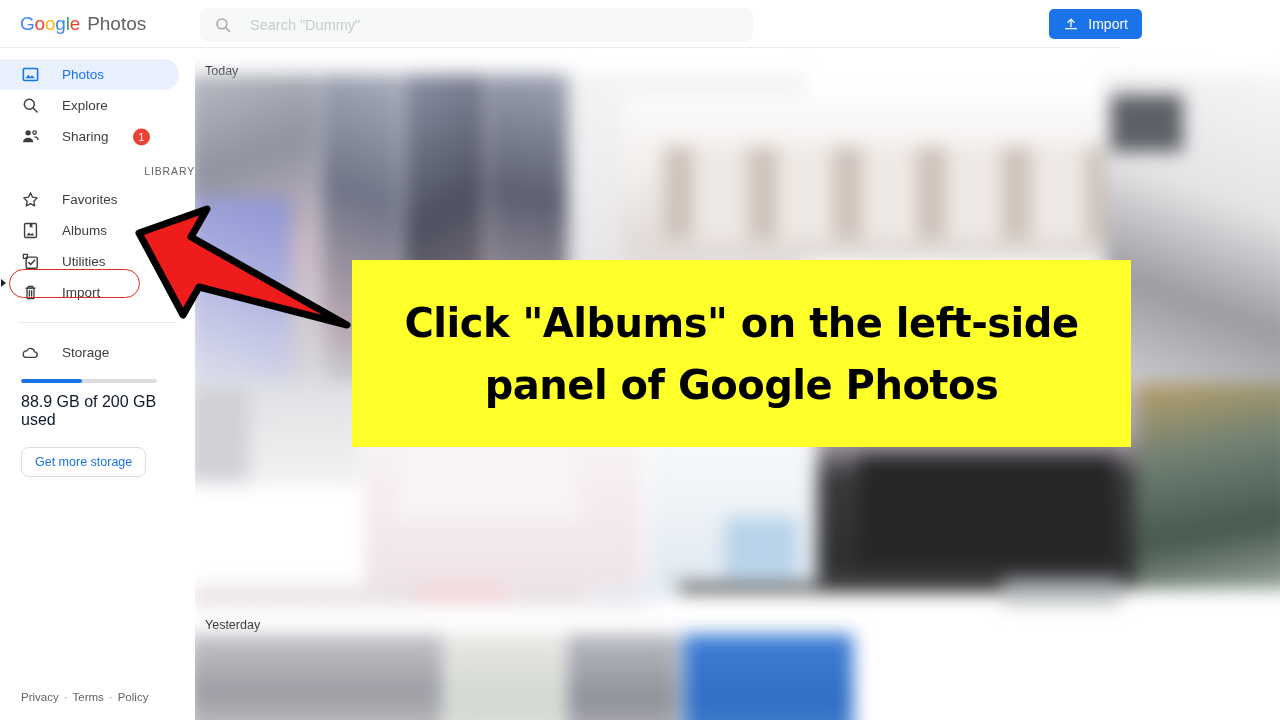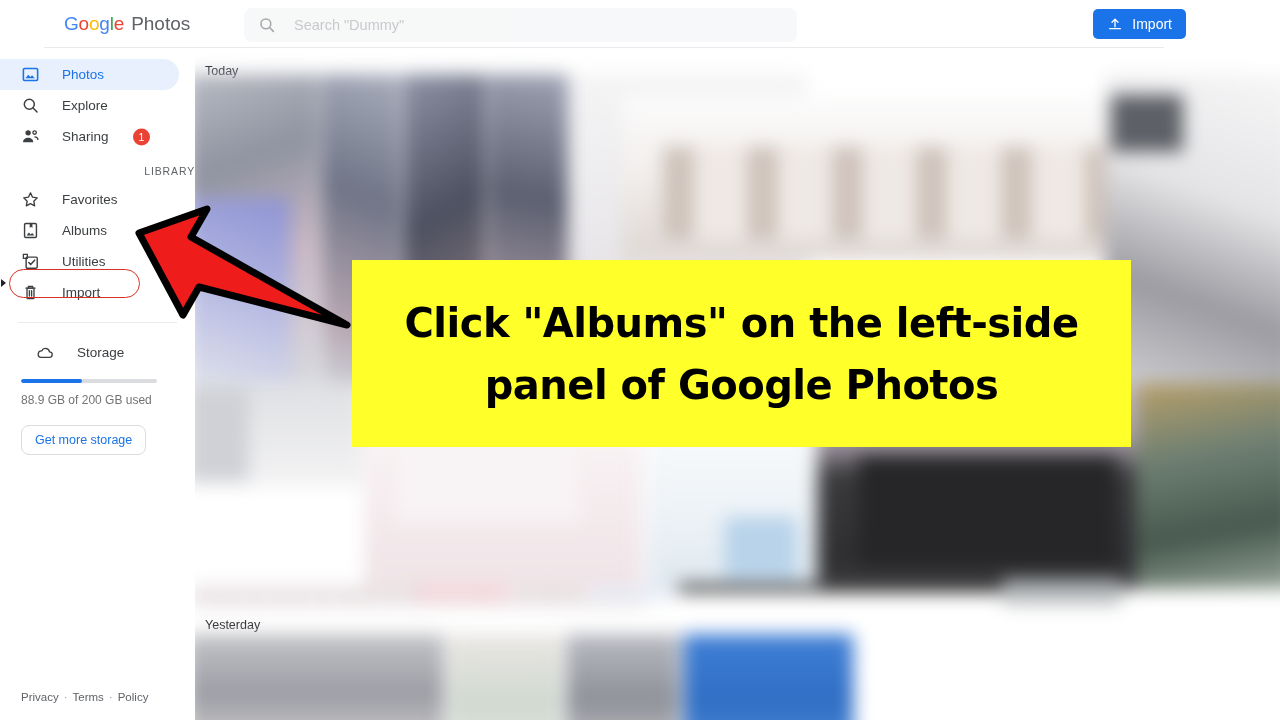--- a/index.html
+++ b/index.html
@@ -24,21 +24,20 @@
   .header {
     position: absolute;
     top: 0; left: 0;
     width: 1120px;
     height: 48px;
     background: #ffffff;
     border-bottom: 1px solid #e8eaed;
     display: flex;
     align-items: center;
     z-index: 30;
-    margin-left: 44px;
   }
 
   .logo-wrap {
     display: flex;
     align-items: baseline;
     margin-left: 20px;
     height: 48px;
     line-height: 48px;
   }
   .logo-google { font-size: 19px; letter-spacing: -0.2px; font-weight: 400; }
@@ -178,21 +177,21 @@
   .divider {
     height: 1px;
     background: #e8eaed;
     margin: 14px 18px 0 18px;
   }
 
   .storage-row {
     display: flex;
     align-items: center;
     height: 31px;
-    padding-left: 36px;
+    padding-left: 21px;
     margin-top: 14px;
     font-size: 13.5px;
     color: #3c4043;
     cursor: pointer;
   }
   .storage-row .ico { width: 19px; height: 19px; flex: 0 0 19px; }
   .storage-row .lbl { margin-left: 22px; }
 
   .progress-track {
     margin: 11px 0 0 21px;
@@ -205,22 +204,22 @@
   }
   .progress-fill {
     height: 100%;
     background: #1a73e8;
     border-radius: 2px;
     width: 44.5%;
   }
 
   .storage-text {
     margin: 10px 0 0 21px;
-    font-size: 12px;
-    color: #737373;
+    font-size: 16px;
+    color: #0f172a;
   }
 
   .get-storage-btn {
     margin: 18px 0 0 21px;
     padding: 7px 13px;
     border: 1px solid #dadce0;
     border-radius: 8px;
     background: #ffffff;
     color: #1a73e8;
     font-size: 12.5px;

